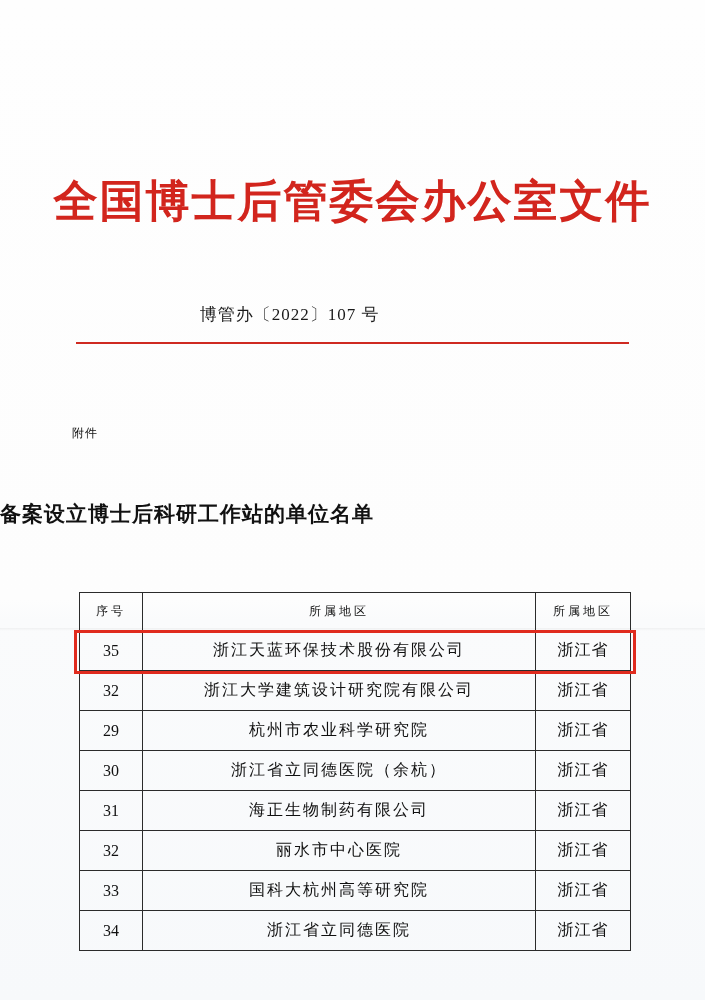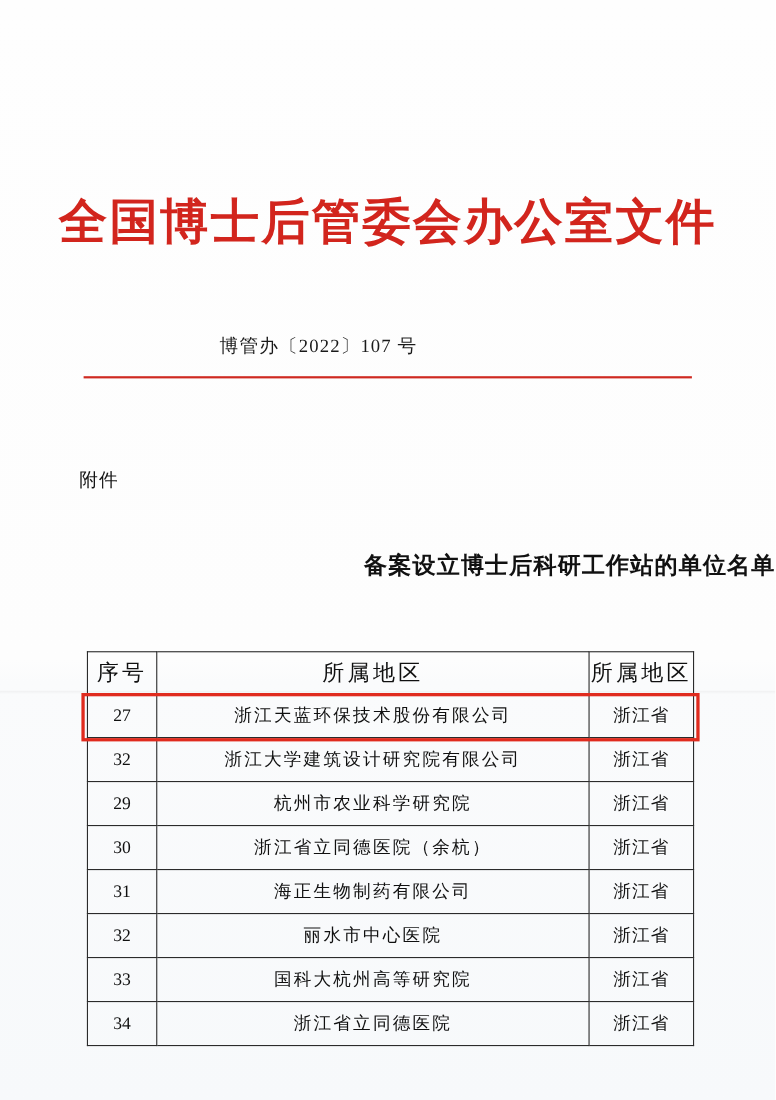--- a/index.html
+++ b/index.html
@@ -57,31 +57,31 @@
     left: 76px;
     width: 553px;
     height: 2px;
     background: #cf2a21;
   }
 
   .attachment-label {
     position: absolute;
     top: 425px;
     left: 72px;
-    font-size: 17px;
+    font-size: 12px;
     color: #111;
     letter-spacing: 1px;
   }
 
   .list-title {
     position: absolute;
     top: 500px;
     left: 0;
     width: 705px;
-    text-align: right;
+    text-align: left;
     font-size: 21px;
     font-weight: bold;
     color: #111;
     letter-spacing: 1px;
   }
 
   .table-wrap {
     position: absolute;
     top: 592px;
     left: 79px;
@@ -100,21 +100,21 @@
     text-align: center;
     vertical-align: middle;
     font-size: 16px;
     color: #101010;
     font-family: "Liberation Serif", serif;
     font-weight: normal;
     padding: 0;
   }
 
   table.units thead th {
-    font-size: 20px;
+    font-size: 12px;
     letter-spacing: 3px;
     height: 37px;
     margin-top: 44px;
   }
 
   col.c-no    { width: 63px; }
   col.c-name  { width: 393px; }
   col.c-region{ width: 95px; }
 
   td.cell-no     { letter-spacing: 0; }
@@ -168,21 +168,21 @@
       </colgroup>
       <thead>
         <tr>
           <th>序号</th>
           <th>所属地区</th>
           <th>所属地区</th>
         </tr>
       </thead>
       <tbody>
           <tr>
-            <td class="cell-no">27</td>
+            <td class="cell-no">35</td>
             <td class="cell-name">浙江天蓝环保技术股份有限公司</td>
             <td class="cell-region">浙江省</td>
           </tr>
           <tr>
             <td class="cell-no">32</td>
             <td class="cell-name">浙江大学建筑设计研究院有限公司</td>
             <td class="cell-region">浙江省</td>
           </tr>
           <tr>
             <td class="cell-no">29</td>

